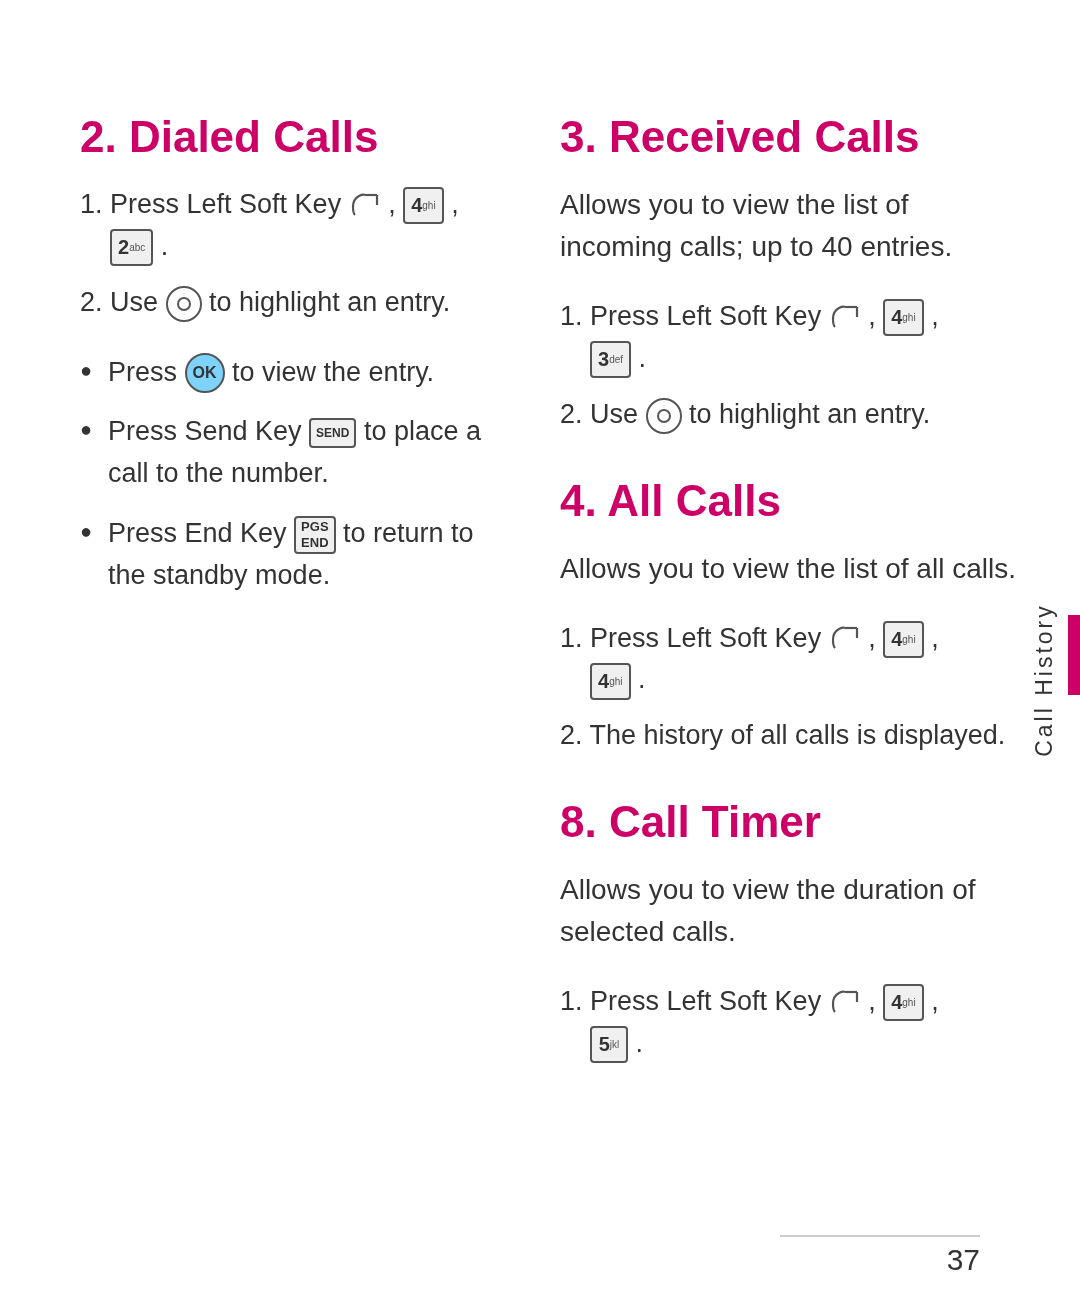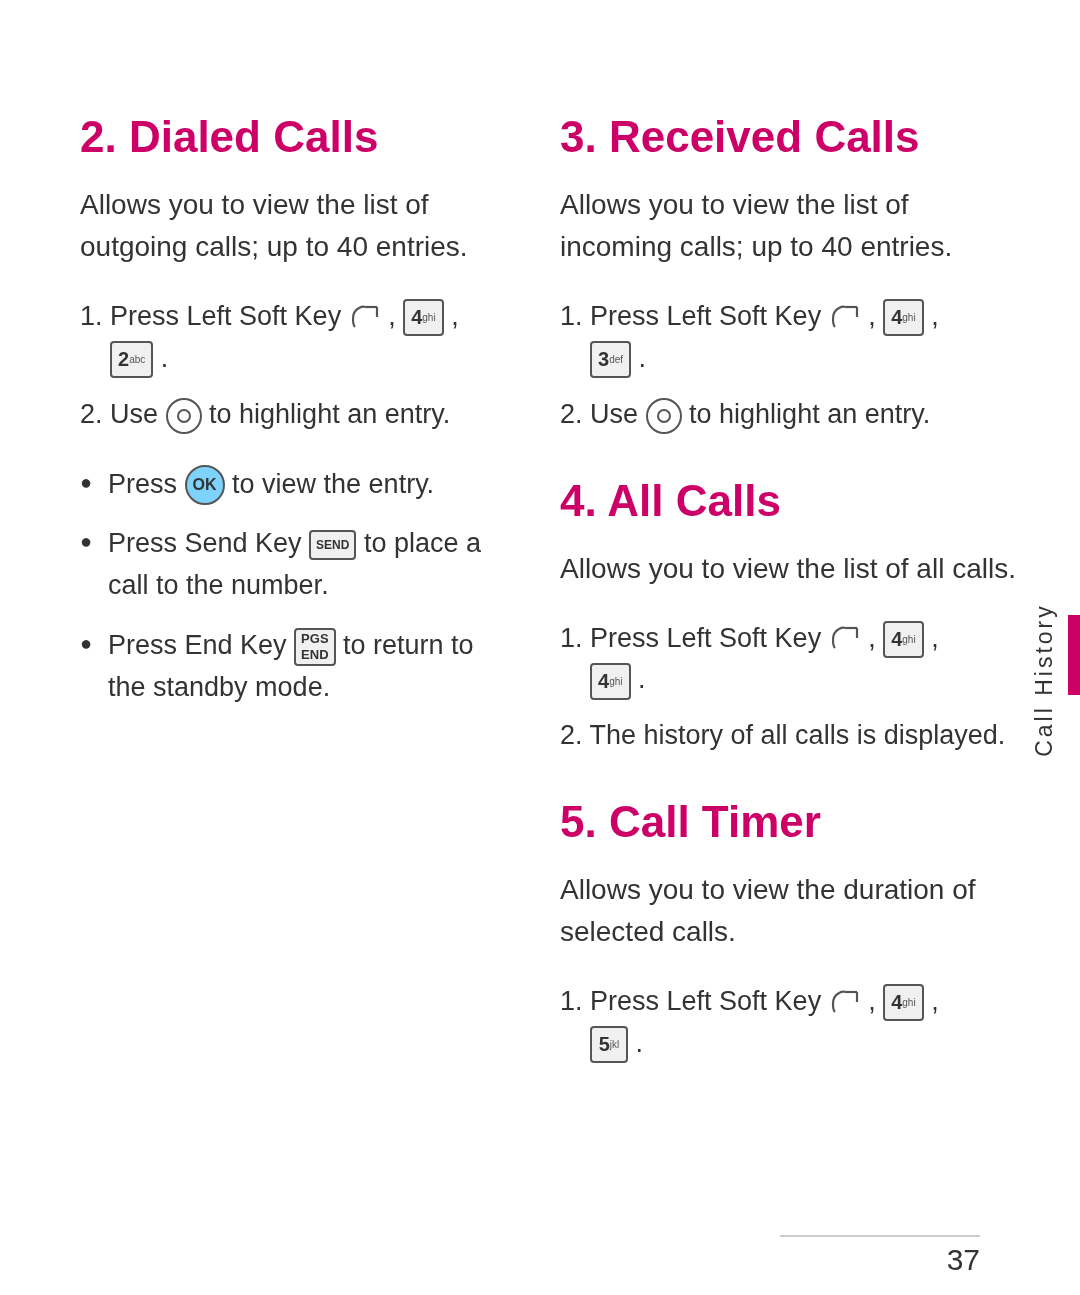--- a/index.html
+++ b/index.html
@@ -186,21 +186,20 @@
   </style>
 </head>
 <body>
 
 <div class="page">
 
   <div class="left-col">
 
     <section>
       <div class="section-title">2. Dialed Calls</div>
-      <div class="section-desc">Allows you to view the list of outgoing calls; up to 40 entries.</div>
 
       <ol class="step-list">
         <li>
           <span>1. Press Left Soft Key
             <svg width="28" height="26" viewBox="0 0 28 26" style="vertical-align:middle; margin: 0 2px;" xmlns="http://www.w3.org/2000/svg">
               <path d="M4 22 Q2 20 2 14 Q2 6 8 3 Q12 1 14 2" stroke="#555" stroke-width="2.2" fill="none"></path>
               <line x1="14" y1="2" x2="26" y2="2" stroke="#555" stroke-width="2.2"></line>
               <line x1="26" y1="2" x2="26" y2="12" stroke="#555" stroke-width="2.2"></line>
             </svg>
             ,
@@ -284,21 +283,21 @@
           <span class="key-box">4<span class="sub"> ghi</span></span>
           <span> .</span>
         </li>
         <li>
           2. The history of all calls is displayed.
         </li>
       </ol>
     </section>
 
     <section>
-      <div class="section-title">5. Call Timer</div>
+      <div class="section-title">8. Call Timer</div>
       <div class="section-desc">Allows you to view the duration of selected calls.</div>
 
       <ol class="step-list">
         <li>
           1. Press Left Soft Key
           <svg width="28" height="26" viewBox="0 0 28 26" style="vertical-align:middle; margin: 0 2px;" xmlns="http://www.w3.org/2000/svg">
             <path d="M4 22 Q2 20 2 14 Q2 6 8 3 Q12 1 14 2" stroke="#555" stroke-width="2.2" fill="none"></path>
             <line x1="14" y1="2" x2="26" y2="2" stroke="#555" stroke-width="2.2"></line>
             <line x1="26" y1="2" x2="26" y2="12" stroke="#555" stroke-width="2.2"></line>
           </svg>

